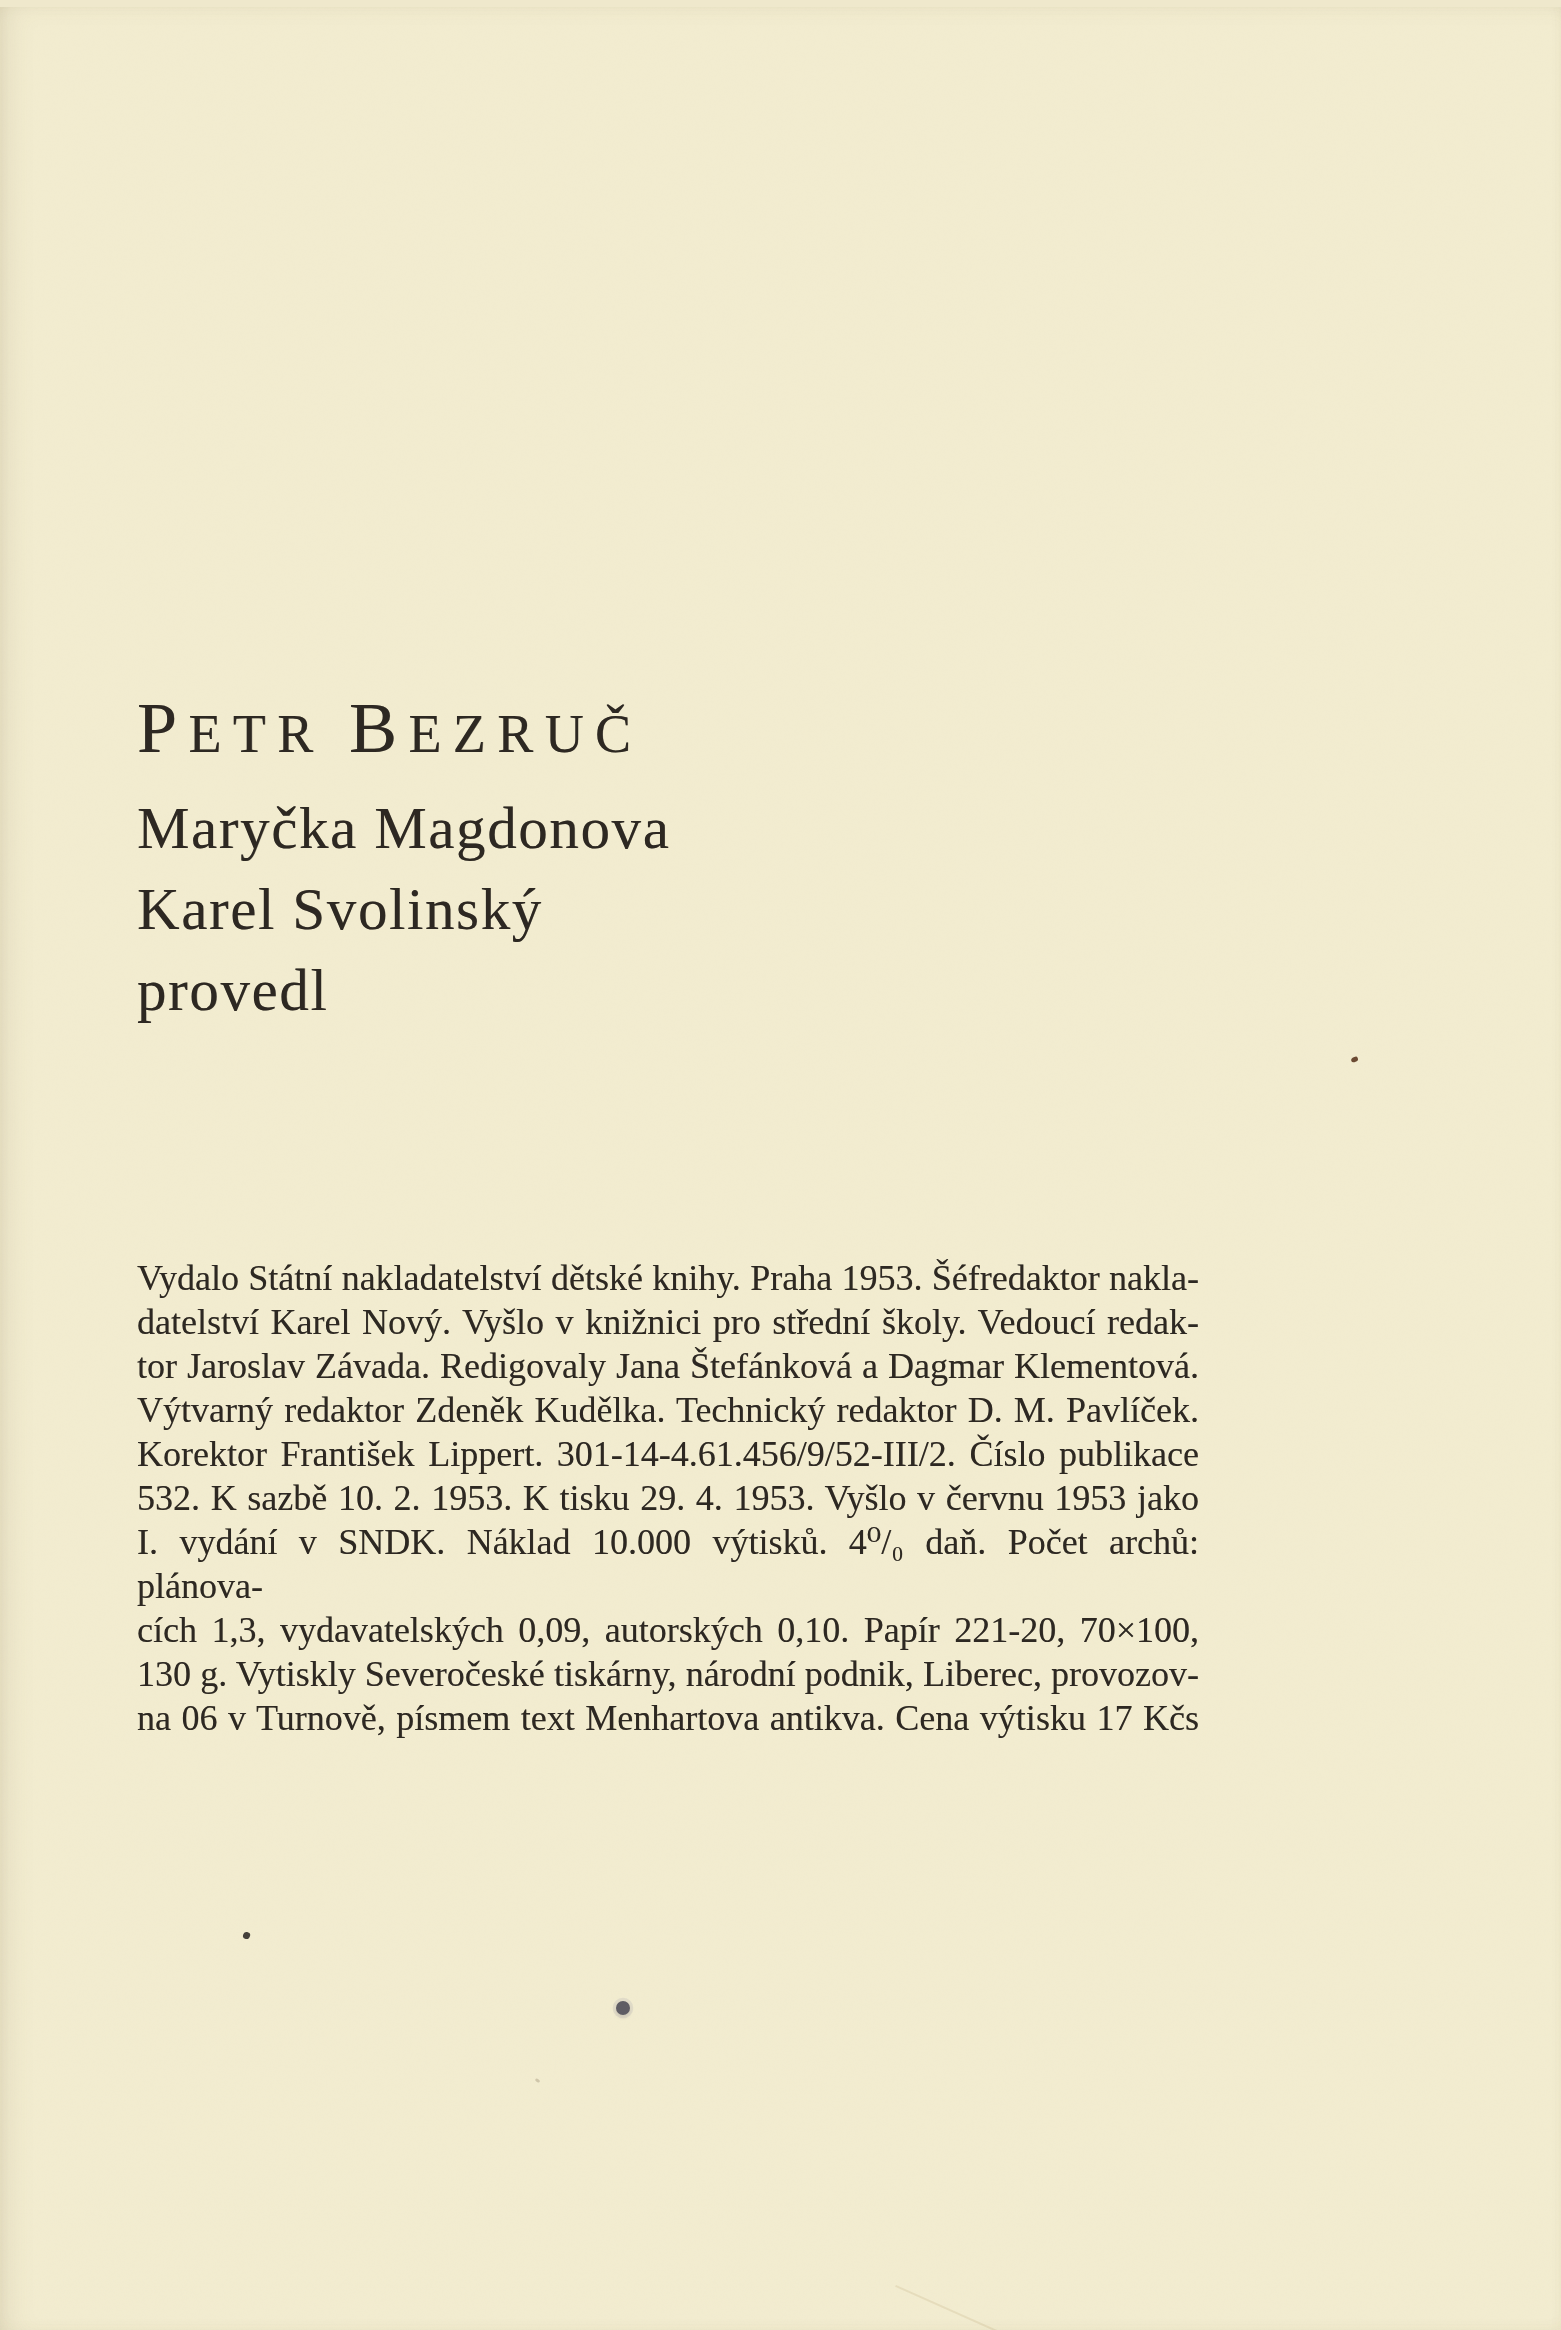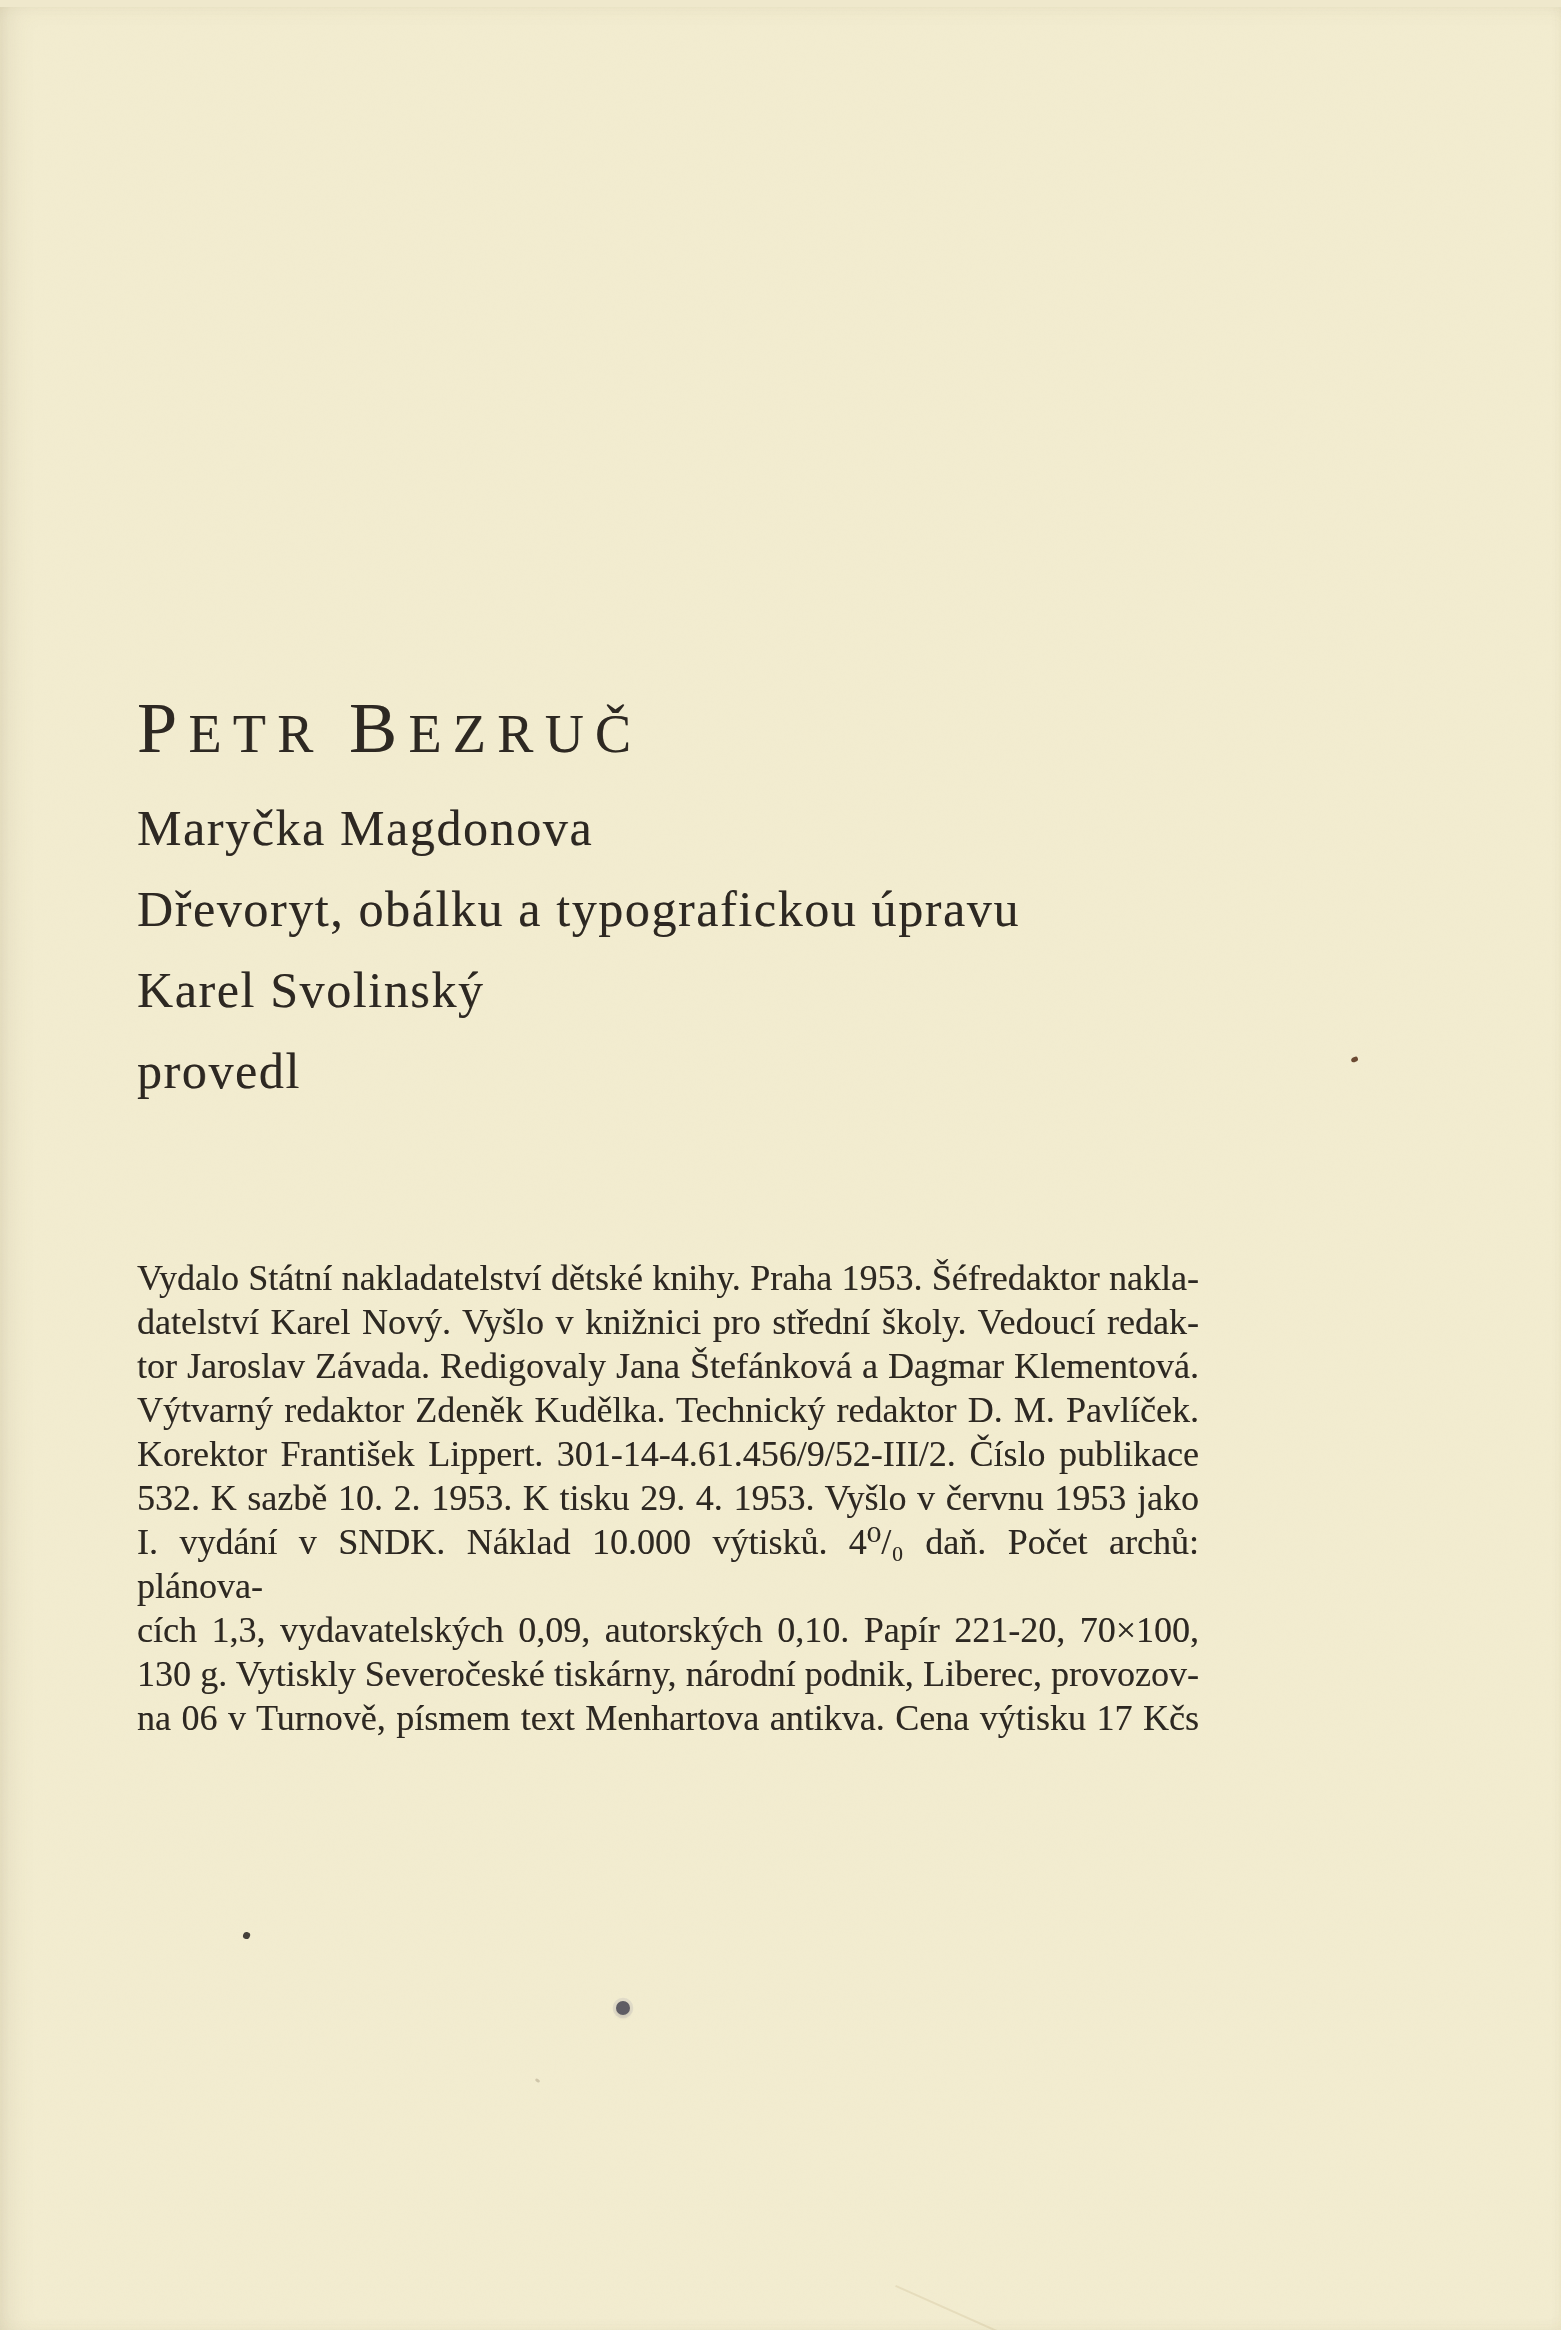--- a/index.html
+++ b/index.html
@@ -39,21 +39,21 @@
   }
   .title-block {
     position: absolute;
     left: 137px;
     top: 681px;
     width: 1221px;
     color: #2d2822;
     text-shadow: 0.3px 0.4px 0.6px rgba(46, 40, 30, 0.45);
   }
   .t-line {
-    font-size: 50px;
+    font-size: 59px;
     line-height: 81px;
     letter-spacing: 1.6px;
     white-space: nowrap;
   }
   .author-line { line-height: 81px; white-space: nowrap; }
   .author-line .cap {
     font-size: 72px;
     letter-spacing: 11.4px;
   }
   .author-line .sc {
@@ -130,21 +130,20 @@
       <feColorMatrix in="n" type="matrix" values="0 0 0 0 0.88  0 0 0 0 0.85  0 0 0 0 0.74  0 0 0 0.18 0"></feColorMatrix>
     </filter>
     <rect width="100%" height="100%" filter="url(#grainF)"></rect>
   </svg>
 
   <div class="title-block">
     <div class="author-line">
       <span class="cap">P</span><span class="sc">ETR</span><span class="word-gap"></span><span class="cap">B</span><span class="sc">EZRUČ</span>
     </div>
     <div class="t-line">Maryčka Magdonova</div>
-    <div class="t-line">Dřevoryt, obálku a typografickou úpravu</div>
     <div class="t-line">Karel Svolinský</div>
     <div class="t-line">provedl</div>
   </div>
 
   <div class="colophon">
     <div class="c-line">Vydalo Státní nakladatelství dětské knihy. Praha 1953. Šéfredaktor nakla-</div>
     <div class="c-line">datelství Karel Nový. Vyšlo v knižnici pro střední školy. Vedoucí redak-</div>
     <div class="c-line">tor Jaroslav Závada. Redigovaly Jana Štefánková a Dagmar Klementová.</div>
     <div class="c-line">Výtvarný redaktor Zdeněk Kudělka. Technický redaktor D. M. Pavlíček.</div>
     <div class="c-line">Korektor František Lippert. 301-14-4.61.456/9/52-III/2. Číslo publikace</div>

